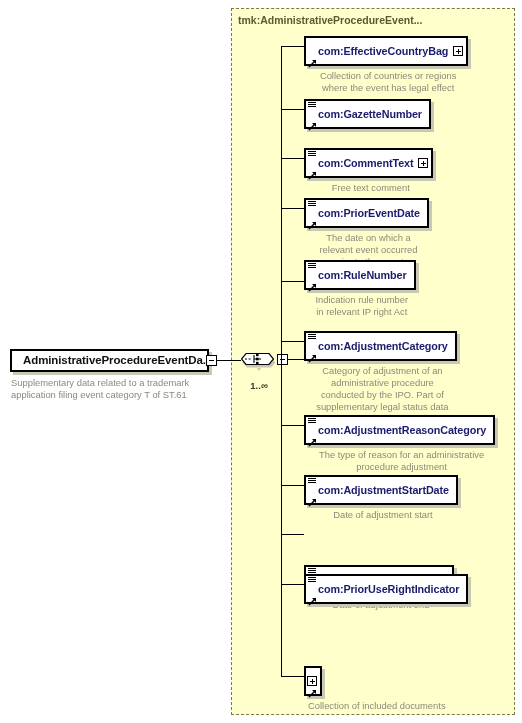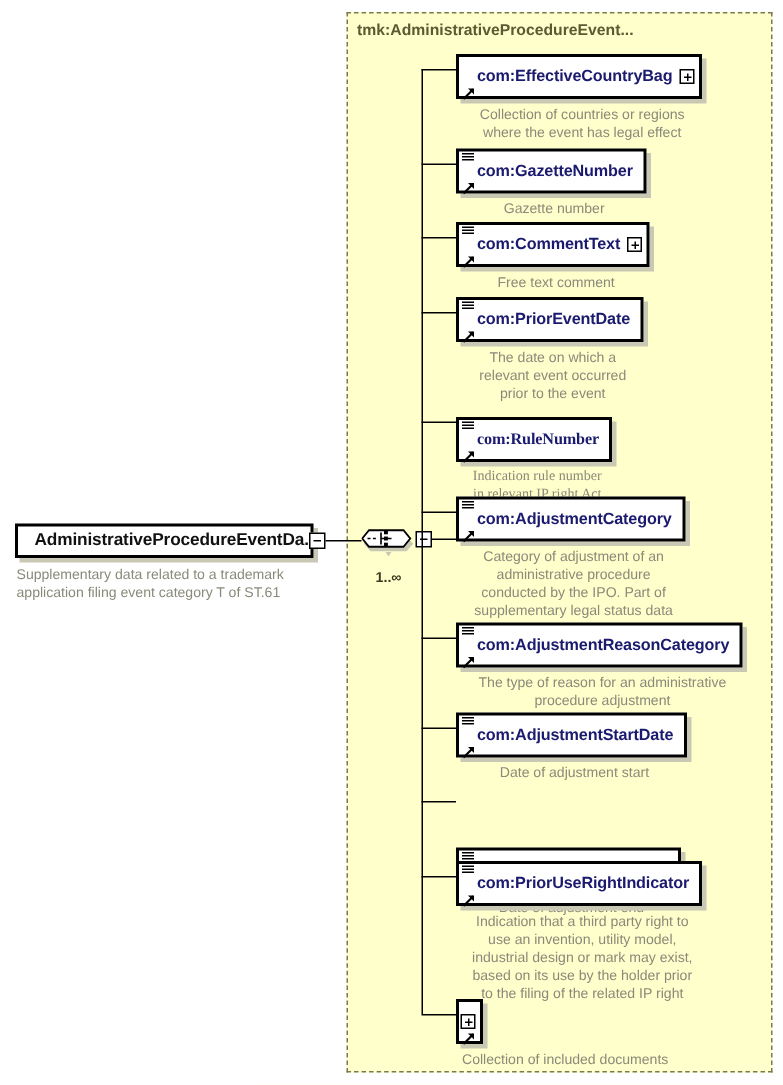--- a/index.html
+++ b/index.html
@@ -264,21 +264,21 @@
         <span class="seq-glyph">
           <i></i>
           <i></i>
           <i></i>
         </span>
         <span class="ref-arrow"><svg viewBox="0 0 9 9" width="9" height="9">
             <path d="M1 8 L7.5 1.5" stroke="#000" stroke-width="1.4"></path>
             <path d="M8 1 L8 5 L4 1 Z" fill="#000"></path>
           </svg></span>
         <span class="child-label">com:GazetteNumber</span>
-      </div><div class="child-annot">Gazette number</div></div>
+      </div></div>
     <div class="child-node" style="top: 148px;"><div class="child-box">
         <span class="seq-glyph">
           <i></i>
           <i></i>
           <i></i>
         </span>
         <span class="ref-arrow"><svg viewBox="0 0 9 9" width="9" height="9">
             <path d="M1 8 L7.5 1.5" stroke="#000" stroke-width="1.4"></path>
             <path d="M8 1 L8 5 L4 1 Z" fill="#000"></path>
           </svg></span>
@@ -292,21 +292,21 @@
           <i></i>
         </span>
         <span class="ref-arrow"><svg viewBox="0 0 9 9" width="9" height="9">
             <path d="M1 8 L7.5 1.5" stroke="#000" stroke-width="1.4"></path>
             <path d="M8 1 L8 5 L4 1 Z" fill="#000"></path>
           </svg></span>
         <span class="child-label">com:PriorEventDate</span>
       </div><div class="child-annot">The date on which a
 relevant event occurred
 prior to the event</div></div>
-    <div class="child-node" style="top: 278px; font-family: Liberation Serif, serif;"><div class="child-box">
+    <div class="child-node" style="top: 260px;"><div class="child-box">
         <span class="seq-glyph">
           <i></i>
           <i></i>
           <i></i>
         </span>
         <span class="ref-arrow"><svg viewBox="0 0 9 9" width="9" height="9">
             <path d="M1 8 L7.5 1.5" stroke="#000" stroke-width="1.4"></path>
             <path d="M8 1 L8 5 L4 1 Z" fill="#000"></path>
           </svg></span>
         <span class="child-label">com:RuleNumber</span>
@@ -368,25 +368,21 @@
         <span class="seq-glyph">
           <i></i>
           <i></i>
           <i></i>
         </span>
         <span class="ref-arrow"><svg viewBox="0 0 9 9" width="9" height="9">
             <path d="M1 8 L7.5 1.5" stroke="#000" stroke-width="1.4"></path>
             <path d="M8 1 L8 5 L4 1 Z" fill="#000"></path>
           </svg></span>
         <span class="child-label">com:PriorUseRightIndicator</span>
-      </div><div class="child-annot">Indication that a third party right to
-use an invention, utility model,
-industrial design or mark may exist,
-based on its use by the holder prior
-to the filing of the related IP right</div></div>
+      </div></div>
     <div class="child-node" style="top: 666px;"><div class="child-box">
         <span class="ref-arrow"><svg viewBox="0 0 9 9" width="9" height="9">
             <path d="M1 8 L7.5 1.5" stroke="#000" stroke-width="1.4"></path>
             <path d="M8 1 L8 5 L4 1 Z" fill="#000"></path>
           </svg></span>
         <span class="plus-box"></span>
       </div><div class="child-annot">Collection of included documents</div></div>
   </div>
 
 <div class="hline" style="left: 281px; top: 46px; width: 23px;"></div>

